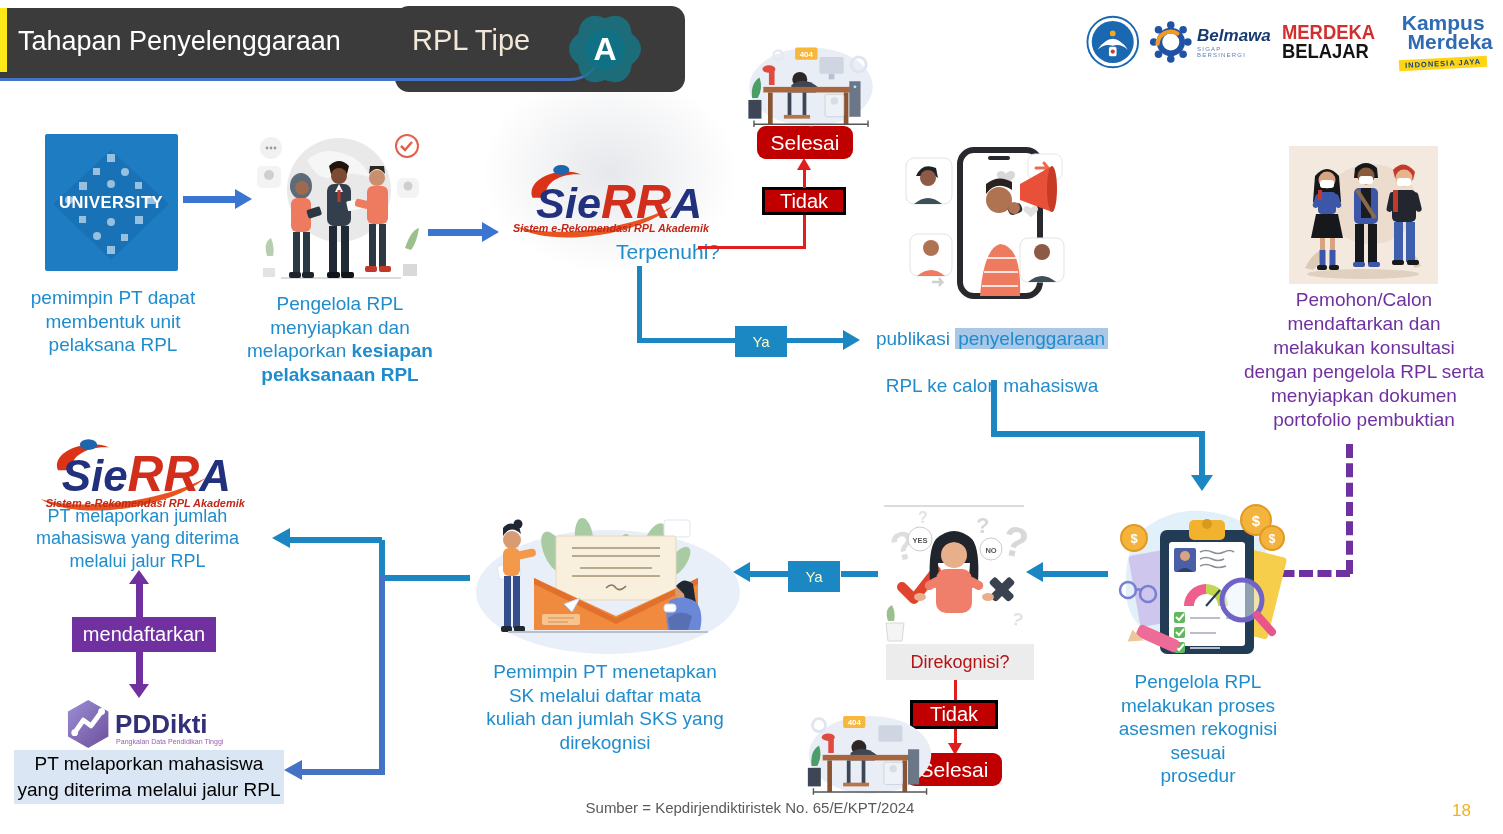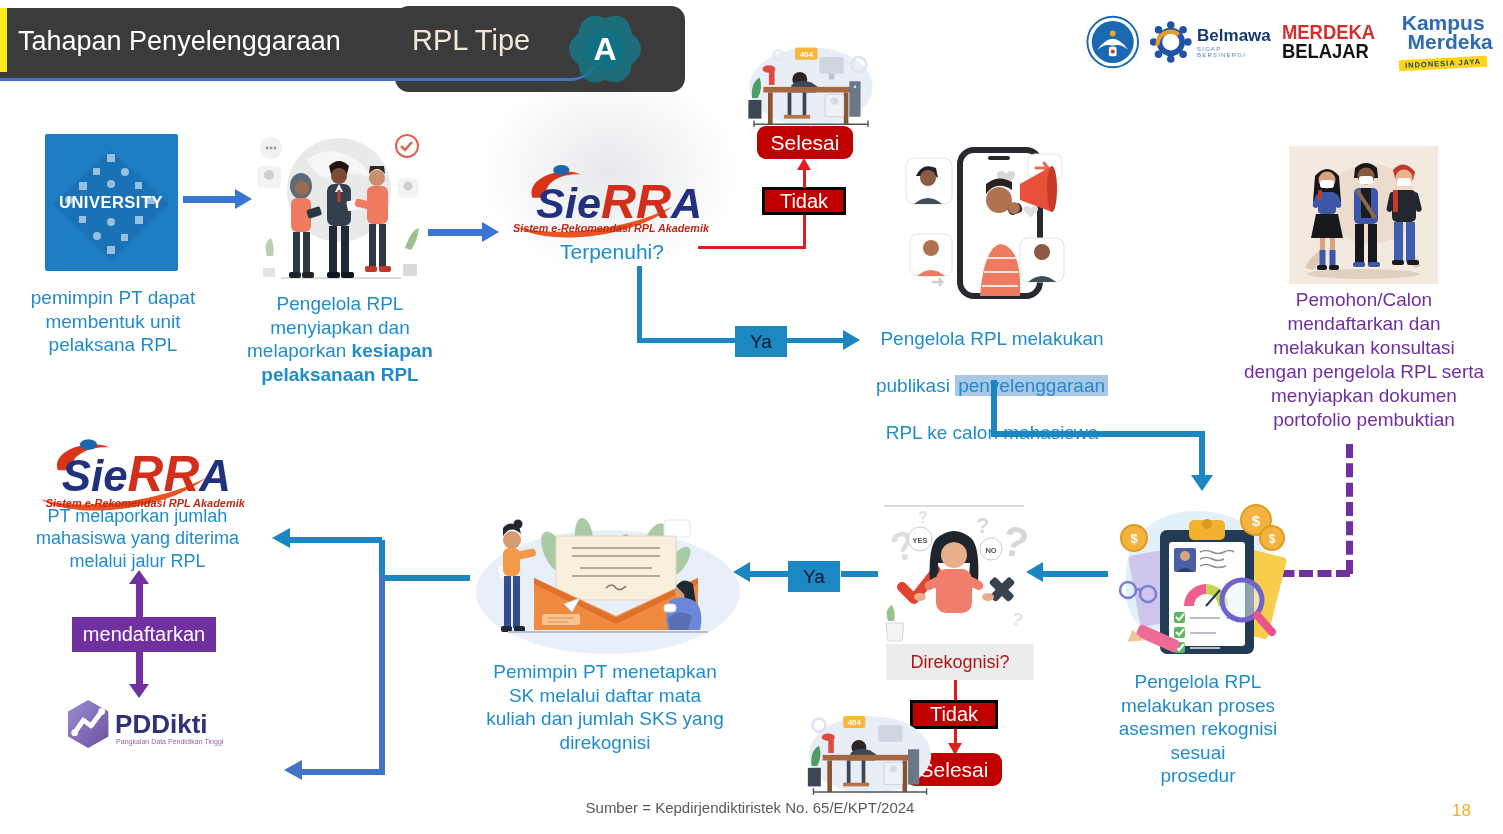--- a/index.html
+++ b/index.html
@@ -7,30 +7,30 @@
           font-family:"Liberation Sans", sans-serif;}
   .abs{position:absolute;}
   .cap{color:#1f8ccd;font-size:19px;line-height:1.24;text-align:center;white-space:pre-line;}
   .cap-purple{color:#7030a0;font-size:19px;line-height:1.26;text-align:center;white-space:pre-line;}
   .ln{position:absolute;}
   .tri{position:absolute;width:0;height:0;}
   .box-red{background:#c00000;border:3px solid #000;color:#fff;font-size:20px;
            display:flex;align-items:center;justify-content:center;box-sizing:border-box;}
   .box-red-round{background:#c00000;border-radius:9px;color:#fff;font-size:21px;
            display:flex;align-items:center;justify-content:center;}
-  .box-ya{background:#1b87c3;color:#0f172a;font-size:19px;display:flex;align-items:center;justify-content:center;}
+  .box-ya{background:#1b87c3;color:#fef9c3;font-size:15px;display:flex;align-items:center;justify-content:center;}
   .hl{background:#a9c7e6;padding:0 3px;}
   .title-bar{background:#3b3b3b;}
   .sink{background:#7030a0;color:#fff;font-size:20px;display:flex;align-items:center;justify-content:center;}
   .pdbox{background:#dae6f3;color:#000;font-size:19px;line-height:1.35;text-align:center;
          white-space:pre-line;display:flex;align-items:center;justify-content:center;}
   .direk{background:#ececec;color:#b41414;font-size:18px;display:flex;align-items:center;justify-content:center;}
   .blob{background:radial-gradient(ellipse at center, rgba(100,110,130,0.16), rgba(100,110,130,0) 65%);}
   .logo-row{display:flex;align-items:center;gap:10px;}
-  .belmawa-name{font-size:17px;font-weight:bold;color:#173a70;line-height:1;}
+  .belmawa-name{font-size:17px;font-weight:bold;font-style:italic;color:#173a70;line-height:1;}
   .belmawa-tag{font-size:6px;color:#5b82b6;letter-spacing:1.2px;margin-top:2px;}
   .merdeka1{font-size:20px;font-weight:800;color:#d32f2f;line-height:.95;transform:scaleX(.92);transform-origin:left;}
   .merdeka2{font-size:20px;font-weight:800;color:#141414;line-height:.95;transform:scaleX(.92);transform-origin:left;}
   .kampus{font-size:21px;font-weight:800;color:#2f6bb3;line-height:.9;}
   .kampus-banner{background:#ffd415;color:#15447c;font-size:7.5px;font-weight:bold;letter-spacing:1px;
                  padding:1px 6px;transform:rotate(-3deg);display:inline-block;margin-top:2px;}
   .src{color:#5a5a5a;font-size:15px;text-align:center;}
   .pg{color:#f2b01e;font-size:17px;margin-top:14px;}
 </style>
 </head>
@@ -188,21 +188,21 @@
   <div class="ln" style="left:428px;top:229px;width:54px;height:7px;background:#3a75d2;"></div>
   <div class="tri" style="left:482px;top:222px;border-top:10px solid transparent;border-bottom:10px solid transparent;border-left:17px solid #3a75d2;"></div>
 
   <svg class="abs" style="left:505px;top:160px;" width="208" height="90" viewBox="0 0 230 100">
     <path d="M12,74 C50,86 130,80 185,52 C140,88 45,96 12,74 Z" fill="#e8531f"></path>
     <path d="M30,42 C22,20 62,6 84,16 C62,14 40,26 46,42 Z" fill="#da3317"></path>
     <ellipse cx="62" cy="11" rx="9" ry="5.5" fill="#1c66ae"></ellipse>
     <text x="34" y="64" font-style="italic" font-weight="bold" font-size="48" fill="#21317e"><tspan>Sie</tspan><tspan fill="#d22e1c" font-size="54">RR</tspan><tspan>A</tspan></text>
     <text x="226" y="80" text-anchor="end" font-style="italic" font-weight="bold" font-size="12" fill="#c02718">Sistem e-Rekomendasi RPL Akademik</text>
   </svg>
-  <div class="abs" style="left:560px;top:240px;width:160px;text-align:left;color:#1f8ccd;font-size:21px;">Terpenuhi?</div>
+  <div class="abs" style="left:560px;top:240px;width:160px;text-align:right;color:#1f8ccd;font-size:21px;">Terpenuhi?</div>
 
   <div class="ln" style="left:698px;top:246px;width:108px;height:3px;background:#e01e1e;"></div>
   <div class="ln" style="left:803px;top:215px;width:3px;height:34px;background:#e01e1e;"></div>
   <div class="abs box-red" style="left:762px;top:187px;width:84px;height:28px;">Tidak</div>
   <div class="ln" style="left:803px;top:170px;width:3px;height:18px;background:#e01e1e;"></div>
   <div class="tri" style="left:797px;top:158px;border-left:7px solid transparent;border-right:7px solid transparent;border-bottom:12px solid #e01e1e;"></div>
   <div class="abs box-red-round" style="left:757px;top:126px;width:96px;height:33px;">Selesai</div>
 
   <svg class="abs" style="left:742px;top:42px;" width="138" height="86" viewBox="0 0 138 92">
     <ellipse cx="69" cy="48" rx="66" ry="42" fill="#e9eef6"></ellipse>
@@ -264,21 +264,20 @@
         <line x1="84" y1="116" x2="114" y2="116"></line>
         <line x1="82" y1="130" x2="116" y2="130"></line>
         <line x1="80" y1="144" x2="116" y2="144"></line>
       </g>
     <rect x="106" y="62" width="14" height="10" rx="4" fill="#2b2e33" transform="rotate(-20 113 67)"></rect>
     <polygon points="118,42 150,24 150,70 118,58" fill="#e8503a"></polygon>
     <ellipse cx="150" cy="47" rx="5" ry="23" fill="#c73b26"></ellipse>
     <circle cx="112" cy="66" r="6" fill="#b07352"></circle>
   </svg>
   <div class="abs cap" style="left:858px;top:303px;width:268px;">
-    <div>Pengelola RPL melakukan</div>
     <div><span>publikasi </span><span class="hl">penyelenggaraan</span></div>
     <div>RPL ke calon mahasiswa</div>
   </div>
 
   <div class="ln" style="left:991px;top:380px;width:6px;height:57px;background:#1b86c1;"></div>
   <div class="ln" style="left:991px;top:431px;width:214px;height:6px;background:#1b86c1;"></div>
   <div class="ln" style="left:1199px;top:431px;width:6px;height:46px;background:#1b86c1;"></div>
   <div class="tri" style="left:1191px;top:475px;border-left:11px solid transparent;border-right:11px solid transparent;border-top:16px solid #1b86c1;"></div>
 
   <svg class="abs" style="left:1289px;top:146px;" width="149" height="138" viewBox="0 0 149 138">
@@ -538,17 +537,19 @@
           <stop offset="1" stop-color="#6c4f9c"></stop>
       </linearGradient>
     </defs>
     <polygon points="24,2 45,14 45,40 24,52 3,40 3,14" fill="url(#pg1)"></polygon>
     <polyline points="10,36 19,23 27,29 38,14" stroke="#fff" stroke-width="5" fill="none" stroke-linecap="round" stroke-linejoin="round"></polyline>
     <circle cx="10" cy="36" r="3.5" fill="#fff"></circle>
       <circle cx="38" cy="14" r="3.5" fill="#fff"></circle>
     <text x="52" y="36" font-size="27" font-weight="bold" fill="#323079">PDDikti</text>
     <text x="53" y="48" font-size="7.3" fill="#9a5fb0">Pangkalan Data Pendidikan Tinggi</text>
   </svg>
+  <div class="abs pdbox" style="left:14px;top:750px;width:270px;height:54px;">PT melaporkan mahasiswa
+yang diterima melalui jalur RPL</div>
 
   <div class="abs src" style="left:500px;top:799px;width:500px;">Sumber = Kepdirjendiktiristek No. 65/E/KPT/2024</div>
   <div class="abs pg" style="left:1452px;top:787px;">18</div>
 
 </div>
 
 </body></html>

